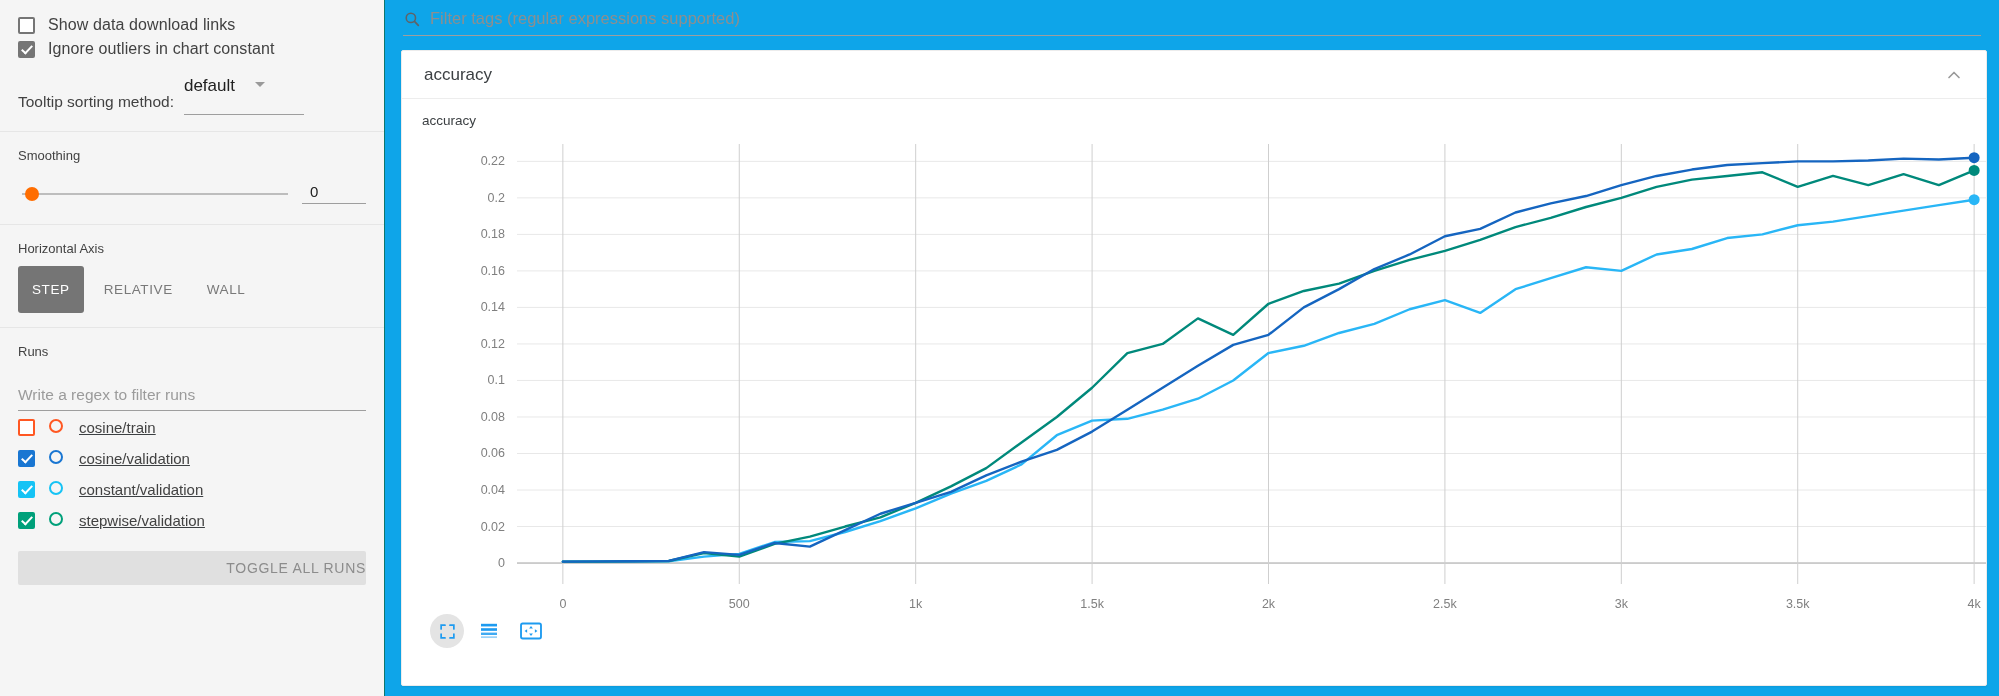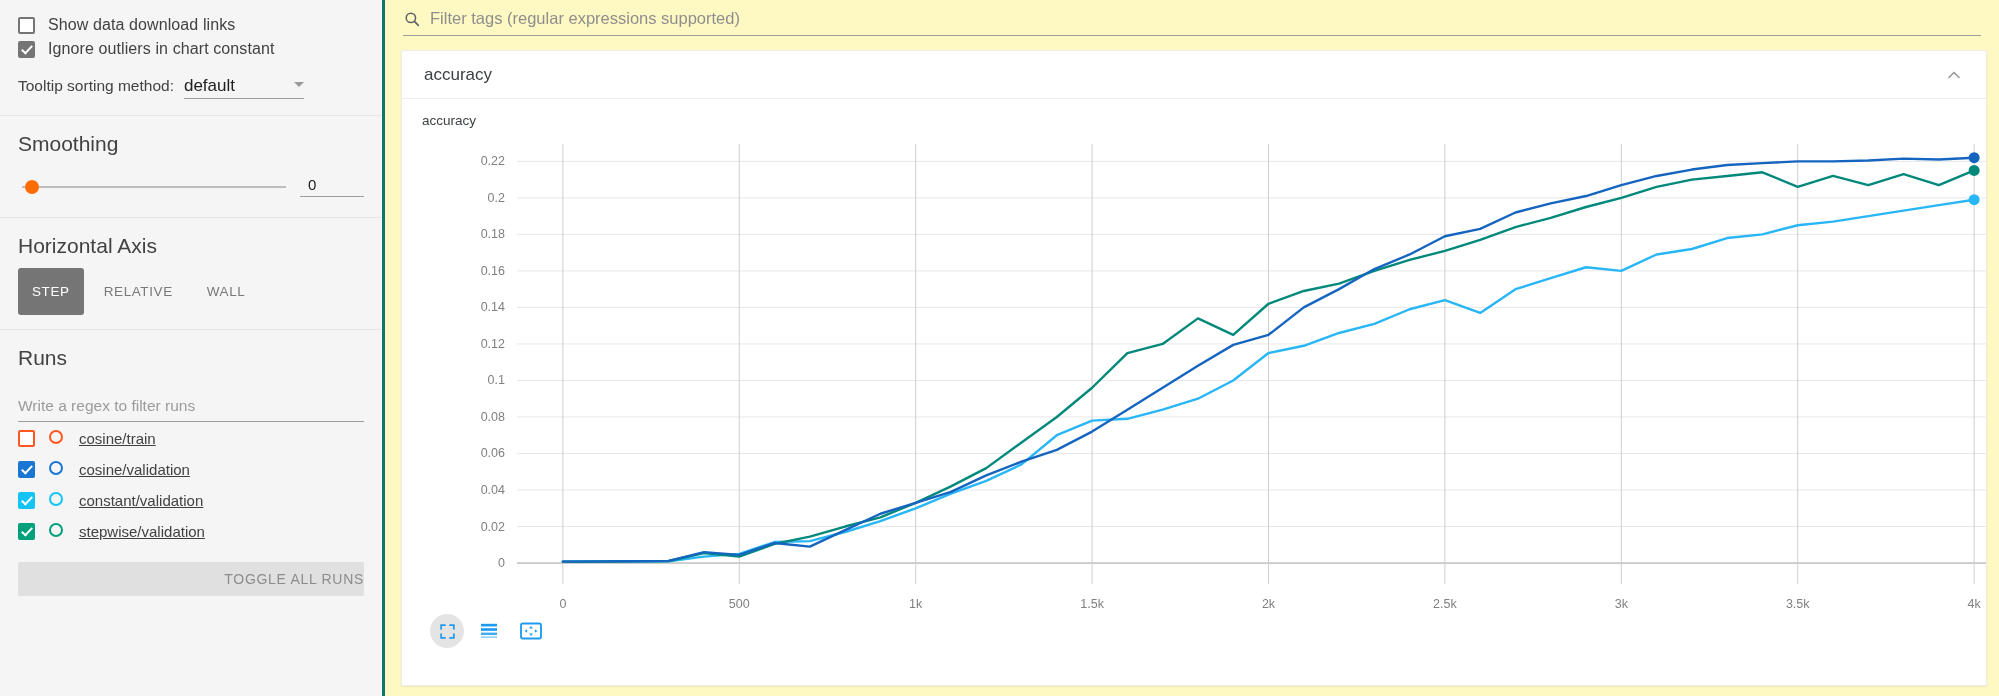--- a/index.html
+++ b/index.html
@@ -22,21 +22,21 @@
 
   
   .sidebar {
     width: 385px;
     min-width: 385px;
     height: 696px;
     background: #f5f5f5;
     box-sizing: border-box;
     padding: 0 0 0 0;
     position: relative;
-    border-right: 3px solid #0f766e;
+    border-right: 1px solid #0f766e;
   }
   .side-section {
     padding: 10px 18px 12px 18px;
     border-bottom: 1px solid #e6e6e6;
   }
   .side-section.no-border { border-bottom: none; }
 
   .check-row {
     display: flex;
     align-items: center;
@@ -86,39 +86,39 @@
     font-size: 15.5px;
     color: #424242;
     padding-bottom: 4px;
   }
   .dropdown {
     margin-left: 10px;
     border-bottom: 1px solid #9e9e9e;
     min-width: 120px;
     display: flex;
     align-items: center;
-    justify-content: space-between;
-    padding-bottom: 2px;
+    justify-content: flex-start;
+    padding-bottom: 18px;
     cursor: pointer;
   }
   .dropdown-value {
     font-size: 17px;
     color: #212121;
   }
   .caret {
     width: 0; height: 0;
     border-left: 5px solid transparent;
     border-right: 5px solid transparent;
     border-top: 5px solid #9a9a9a;
     margin-left: 20px;
     margin-bottom: 4px;
   }
 
   .side-head {
-    font-size: 21px;
+    font-size: 13px;
     color: #424242;
     margin: 6px 0 6px 0;
   }
 
   .smooth-row {
     display: flex;
     align-items: center;
     margin-top: 20px;
     margin-bottom: 8px;
   }
@@ -241,21 +241,21 @@
     letter-spacing: 0.7px;
     padding: 9px 0;
     border-radius: 2px;
     cursor: pointer;
   }
 
   
   .main {
     flex: 1;
     height: 696px;
-    background: #fef9c3;
+    background: #0ea5e9;
     box-sizing: border-box;
     position: relative;
     overflow: hidden;
   }
   .search-bar {
     display: flex;
     align-items: center;
     margin: 8px 18px 0 18px;
     border-bottom: 1px solid #9e9e9e;
     padding-bottom: 6px;

